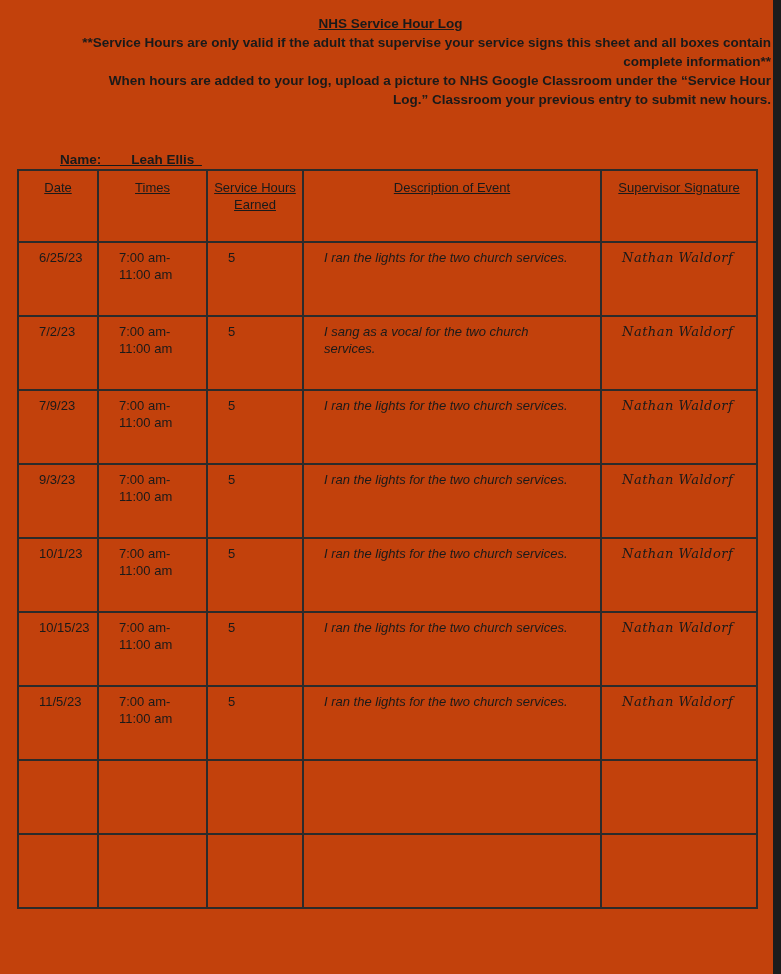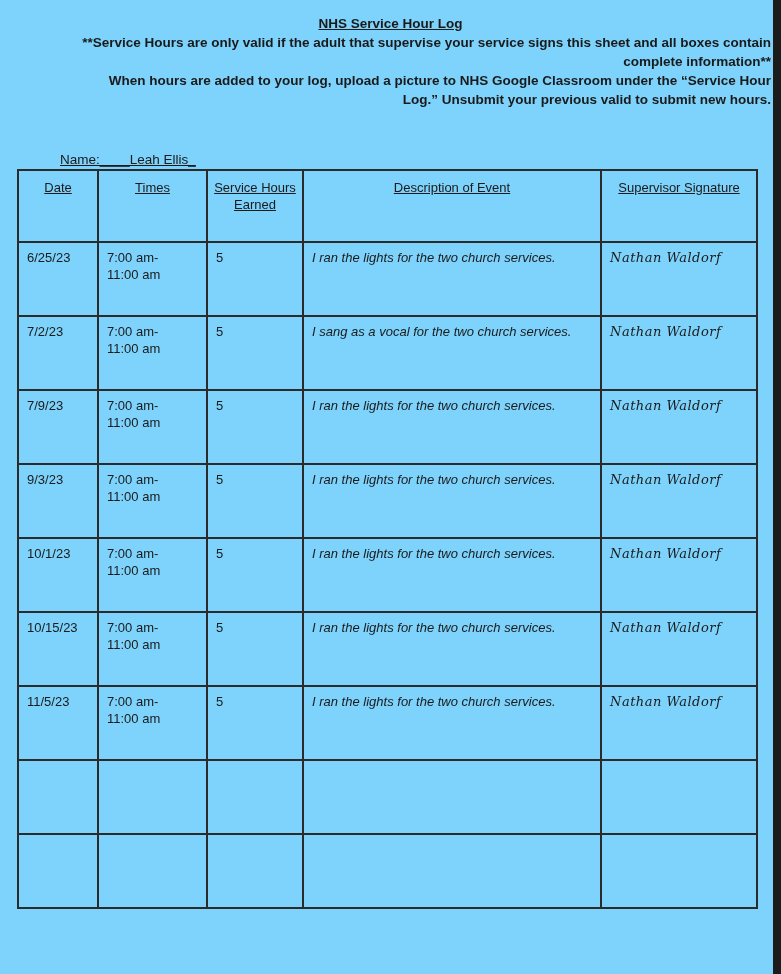--- a/index.html
+++ b/index.html
@@ -9,21 +9,21 @@
     height: 974px;
     background: #fdfdfd;
     font-family: "Liberation Sans", sans-serif;
     color: #1a1a1a;
     overflow: hidden;
   }
   .page {
     position: relative;
     width: 781px;
     height: 974px;
-    background: #7dd3fc;
+    background: #c2410c;
   }
   .edge-bar {
     position: absolute;
     top: 0;
     right: 0;
     width: 8px;
     height: 974px;
     background: #1c1c1c;
   }
   .doc {
@@ -38,21 +38,21 @@
   }
   .instruction-line {
     text-align: right;
     font-weight: bold;
     font-size: 13.5px;
     line-height: 19px;
     padding: 0 10px;
   }
   .name-line {
     margin: 43px 0 2px 17px;
-    font-weight: normal;
+    font-weight: bold;
     font-size: 13.5px;
     text-decoration: underline;
     white-space: pre;
     padding-left: 43px;
   }
   table.log-table {
     border-collapse: collapse;
     table-layout: fixed;
     margin-left: 17px;
     width: 739px;
@@ -68,21 +68,21 @@
   table.log-table th {
     height: 61px;
     font-weight: normal;
     text-align: center;
     text-decoration: underline;
     padding-top: 8px;
     vertical-align: top;
   }
   table.log-table td {
     height: 60px;
-    padding: 6px 8px;
+    padding: 6px 20px;
   }
   td.cell-date  { padding-left: 9px; }
   td.cell-times { padding-left: 14px; }
   td.cell-hours { padding-left: 6px; }
   td.cell-desc  { padding-left: 9px; font-style: italic; }
   td.cell-sig {
     vertical-align: middle;
     text-align: left;
     font-family: "DejaVu Serif", serif;
     font-style: italic;
@@ -100,21 +100,21 @@
 <body>
 
 <div class="page">
   <div class="doc">
 
     <div class="doc-title">NHS Service Hour Log</div>
 
     <div class="instruction-line">**Service Hours are only valid if the adult that supervise your service signs this sheet and all boxes contain</div>
     <div class="instruction-line">complete information**</div>
     <div class="instruction-line">When hours are added to your log, upload a picture to NHS Google Classroom under the “Service Hour</div>
-    <div class="instruction-line">Log.”  Unsubmit your previous valid to submit new hours.</div>
+    <div class="instruction-line">Log.”  Classroom your previous entry to submit new hours.</div>
 
     <div class="name-line">Name:____Leah Ellis_</div>
 
     <table class="log-table">
       <colgroup>
         <col class="c-date">
         <col class="c-times">
         <col class="c-hours">
         <col class="c-desc">
         <col class="c-sig">

